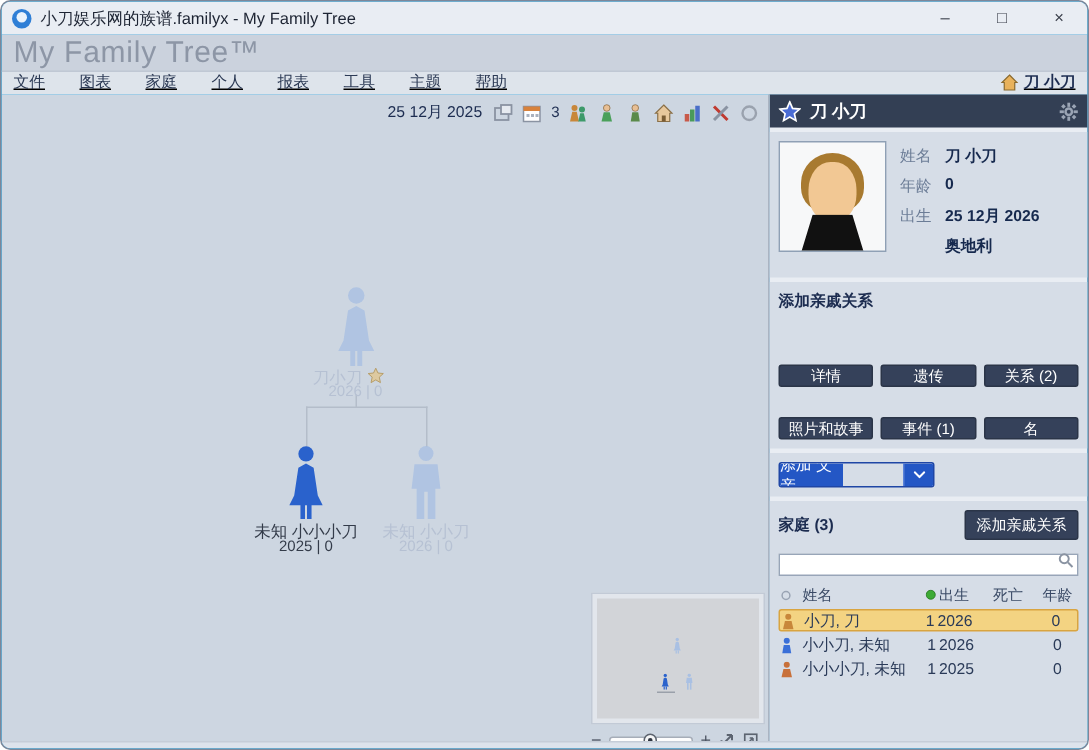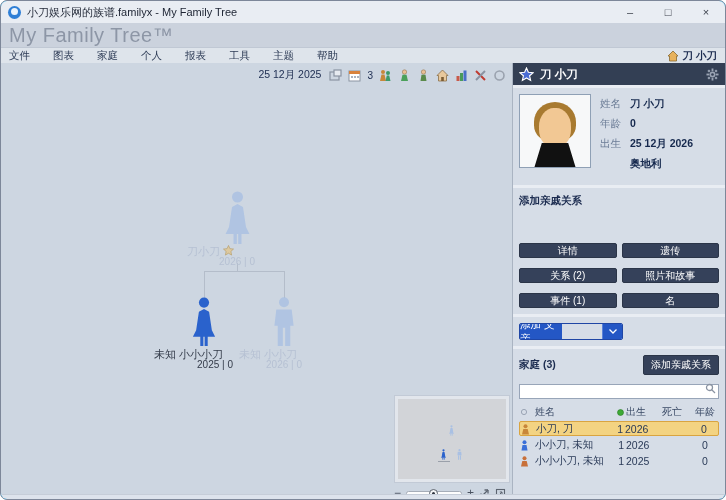--- a/index.html
+++ b/index.html
@@ -12,37 +12,37 @@
   .app-icon::after { content:""; position:absolute; left:3px; top:2px; width:7px; height:7px; border-radius:50%; background:#eaf3fc; }
   .title-text { font-size:11px; color:#1d2433; }
   .win-controls { margin-left:auto; display:flex; height:100%; }
   .win-btn { width:38px; height:100%; display:flex; align-items:center; justify-content:center; font-size:11px; color:#3a3f4a; }
 
   
   .brandbar { height:25px; background:#cbd2dd; display:flex; align-items:center; padding-left:8px; flex:0 0 auto; border-bottom:1px solid #c0c8d4; }
   .brand { font-size:20px; color:#8d96a6; letter-spacing:0.5px; }
 
   
-  .menubar { height:15px; background:#dee4eb; display:flex; align-items:flex-end; padding:0 8px; flex:0 0 auto; }
+  .menubar { height:15px; background:#dee4eb; display:flex; align-items:flex-start; padding:0 8px; flex:0 0 auto;text-decoration:underline; }
   .menu-item { font-size:10.5px; color:#2c3a55; margin-right:23px; cursor:default; }
   .menubar-right { margin-left:auto; display:flex; align-items:center; gap:4px; }
   .menubar-user { font-size:10.5px; font-weight:bold; color:#1c2c50; }
 
   
   .main { flex:1 1 auto; display:flex; min-height:0; }
   .canvas { flex:1 1 auto; position:relative; background:#cdd6e1; border-right:1px solid #aab4c2; overflow:hidden; }
 
   .canvas-toolbar { position:absolute; top:5px; right:6px; display:flex; align-items:center; gap:6px; }
   .ct-date { font-size:10.5px; color:#1c2c50; margin-right:2px; }
   .ct-count { font-size:10px; color:#1c2c50; }
   .ticon { width:13px; height:13px; display:inline-block; }
 
   
   .fig { position:absolute; }
-  .tree-label { position:absolute; font-size:11px; white-space:nowrap; }
+  .tree-label { position:absolute; font-size:11px; text-align:center; white-space:nowrap; }
   .tree-sub { position:absolute; font-size:10px; text-align:center; white-space:nowrap; }
   .faded-text { color:#b6c1d3; }
   .dark-text { color:#333b49; }
   .conn { position:absolute; }
 
   
   .minimap { position:absolute; right:2px; top:332px; width:116px; height:88px; background:#e2e6ec; border:1px solid #c2cad6; padding:3px; }
   .minimap-inner { width:100%; height:100%; background:#d2d4d8; position:relative; }
   .zoom-controls { position:absolute; right:6px; top:424px; display:flex; align-items:center; gap:5px; }
   .zc-glyph { font-size:12px; color:#4a5260; line-height:1; }
@@ -61,21 +61,21 @@
   .photo .hair { position:absolute; left:14px; top:7px; width:42px; height:40px; border-radius:50% 50% 42% 42%; background:#a87a30; }
   .photo .face { position:absolute; left:19px; top:13px; width:32px; height:40px; border-radius:46%; background:#f2c894; }
   .photo .torso { position:absolute; left:2px; bottom:-2px; width:66px; height:26px; background:#111111; clip-path:polygon(18% 100%,30% 0,70% 0,82% 100%,100% 100%,0 100%); }
   .profile-fields { margin-left:9px; padding-top:3px; font-size:10.5px; }
   .pf-row { display:flex; margin-bottom:6px; }
   .pf-label { color:#6b7c96; width:30px; flex:0 0 auto; }
   .pf-value { color:#16294e; font-weight:bold; }
 
   .section-card { padding:6px; }
   .section-title { font-size:10.5px; font-weight:bold; color:#1c2c50; margin-bottom:5px; }
-  .btn-grid { display:grid; grid-template-columns:1fr 1fr; gap:10px 5px;margin-top:35px; }
+  .btn-grid { display:grid; grid-template-columns:1fr 1fr 1fr; gap:20px 5px;margin-top:35px; }
   .navy-btn { background:#35415a; border:1px solid #2b3548; border-radius:2px; color:#ffffff; font-size:10px; height:15px; display:flex; align-items:center; justify-content:center; cursor:default; }
 
   .split-btn { display:flex; width:104px; height:17px; border-radius:2px; overflow:hidden; border:1px solid #1f46a5;gap:40px; }
   .split-main { flex:1; background:#2457c5; color:#fff; font-size:10.5px; display:flex; align-items:center; justify-content:center; }
   .split-arrow { width:20px; background:#2457c5; border-left:1px solid #5b82d8; display:flex; align-items:center; justify-content:center; }
 
   .family-card { flex:1 1 auto; padding:6px; display:flex; flex-direction:column; min-height:0; }
   .family-head { display:flex; align-items:center; margin-bottom:6px; }
   .family-title { font-size:10.5px; font-weight:bold; color:#1c2c50; flex:1; }
   .data-btn { background:#35415a; border:1px solid #2b3548; border-radius:2px; color:#fff; font-size:10px; padding:2px 7px; }
@@ -218,21 +218,21 @@
       </div>
       <div class="tree-sub faded-text" style="left:191px; top:193px; width:90px;">2026 | 0</div>
 
       <div class="fig" style="left:186px; top:234px;">
         <svg width="34" height="50" viewBox="0 0 35 54">
           <circle cx="17.5" cy="6" r="5.5" fill="#2a62cc"></circle>
           <path d="M17.5 13 L23 16 L26 36 L29.5 43 L21.5 43 L21.5 53 L18.2 53 L18.2 43 L16.8 43 L16.8 53 L13.5 53 L13.5 43 L5.5 43 L9 36 L12 16 Z" fill="#2a62cc"></path>
         </svg>
       </div>
       <div class="tree-label dark-text" style="left:153px; top:284px; width:100px;">未知 小小小刀</div>
-      <div class="tree-sub dark-text" style="left:169px; top:296px; width:90px;">2025 | 0</div>
+      <div class="tree-sub dark-text" style="left:158px; top:296px; width:90px;">2025 | 0</div>
 
       <div class="fig" style="left:267px; top:234px;">
         <svg width="32" height="50" viewBox="0 0 32 52" opacity="0.8">
           <circle cx="16" cy="5.5" r="5.2" fill="#a9c0e3"></circle>
           <path d="M8 13 L24 13 L26 30 L22.5 30 L22.5 51 L17.2 51 L17.2 32 L14.8 32 L14.8 51 L9.5 51 L9.5 30 L6 30 Z" fill="#a9c0e3"></path>
         </svg>
       </div>
       <div class="tree-label faded-text" style="left:238px; top:284px; width:90px;">未知 小小刀</div>
       <div class="tree-sub faded-text" style="left:238px; top:296px; width:90px;">2026 | 0</div>
 

